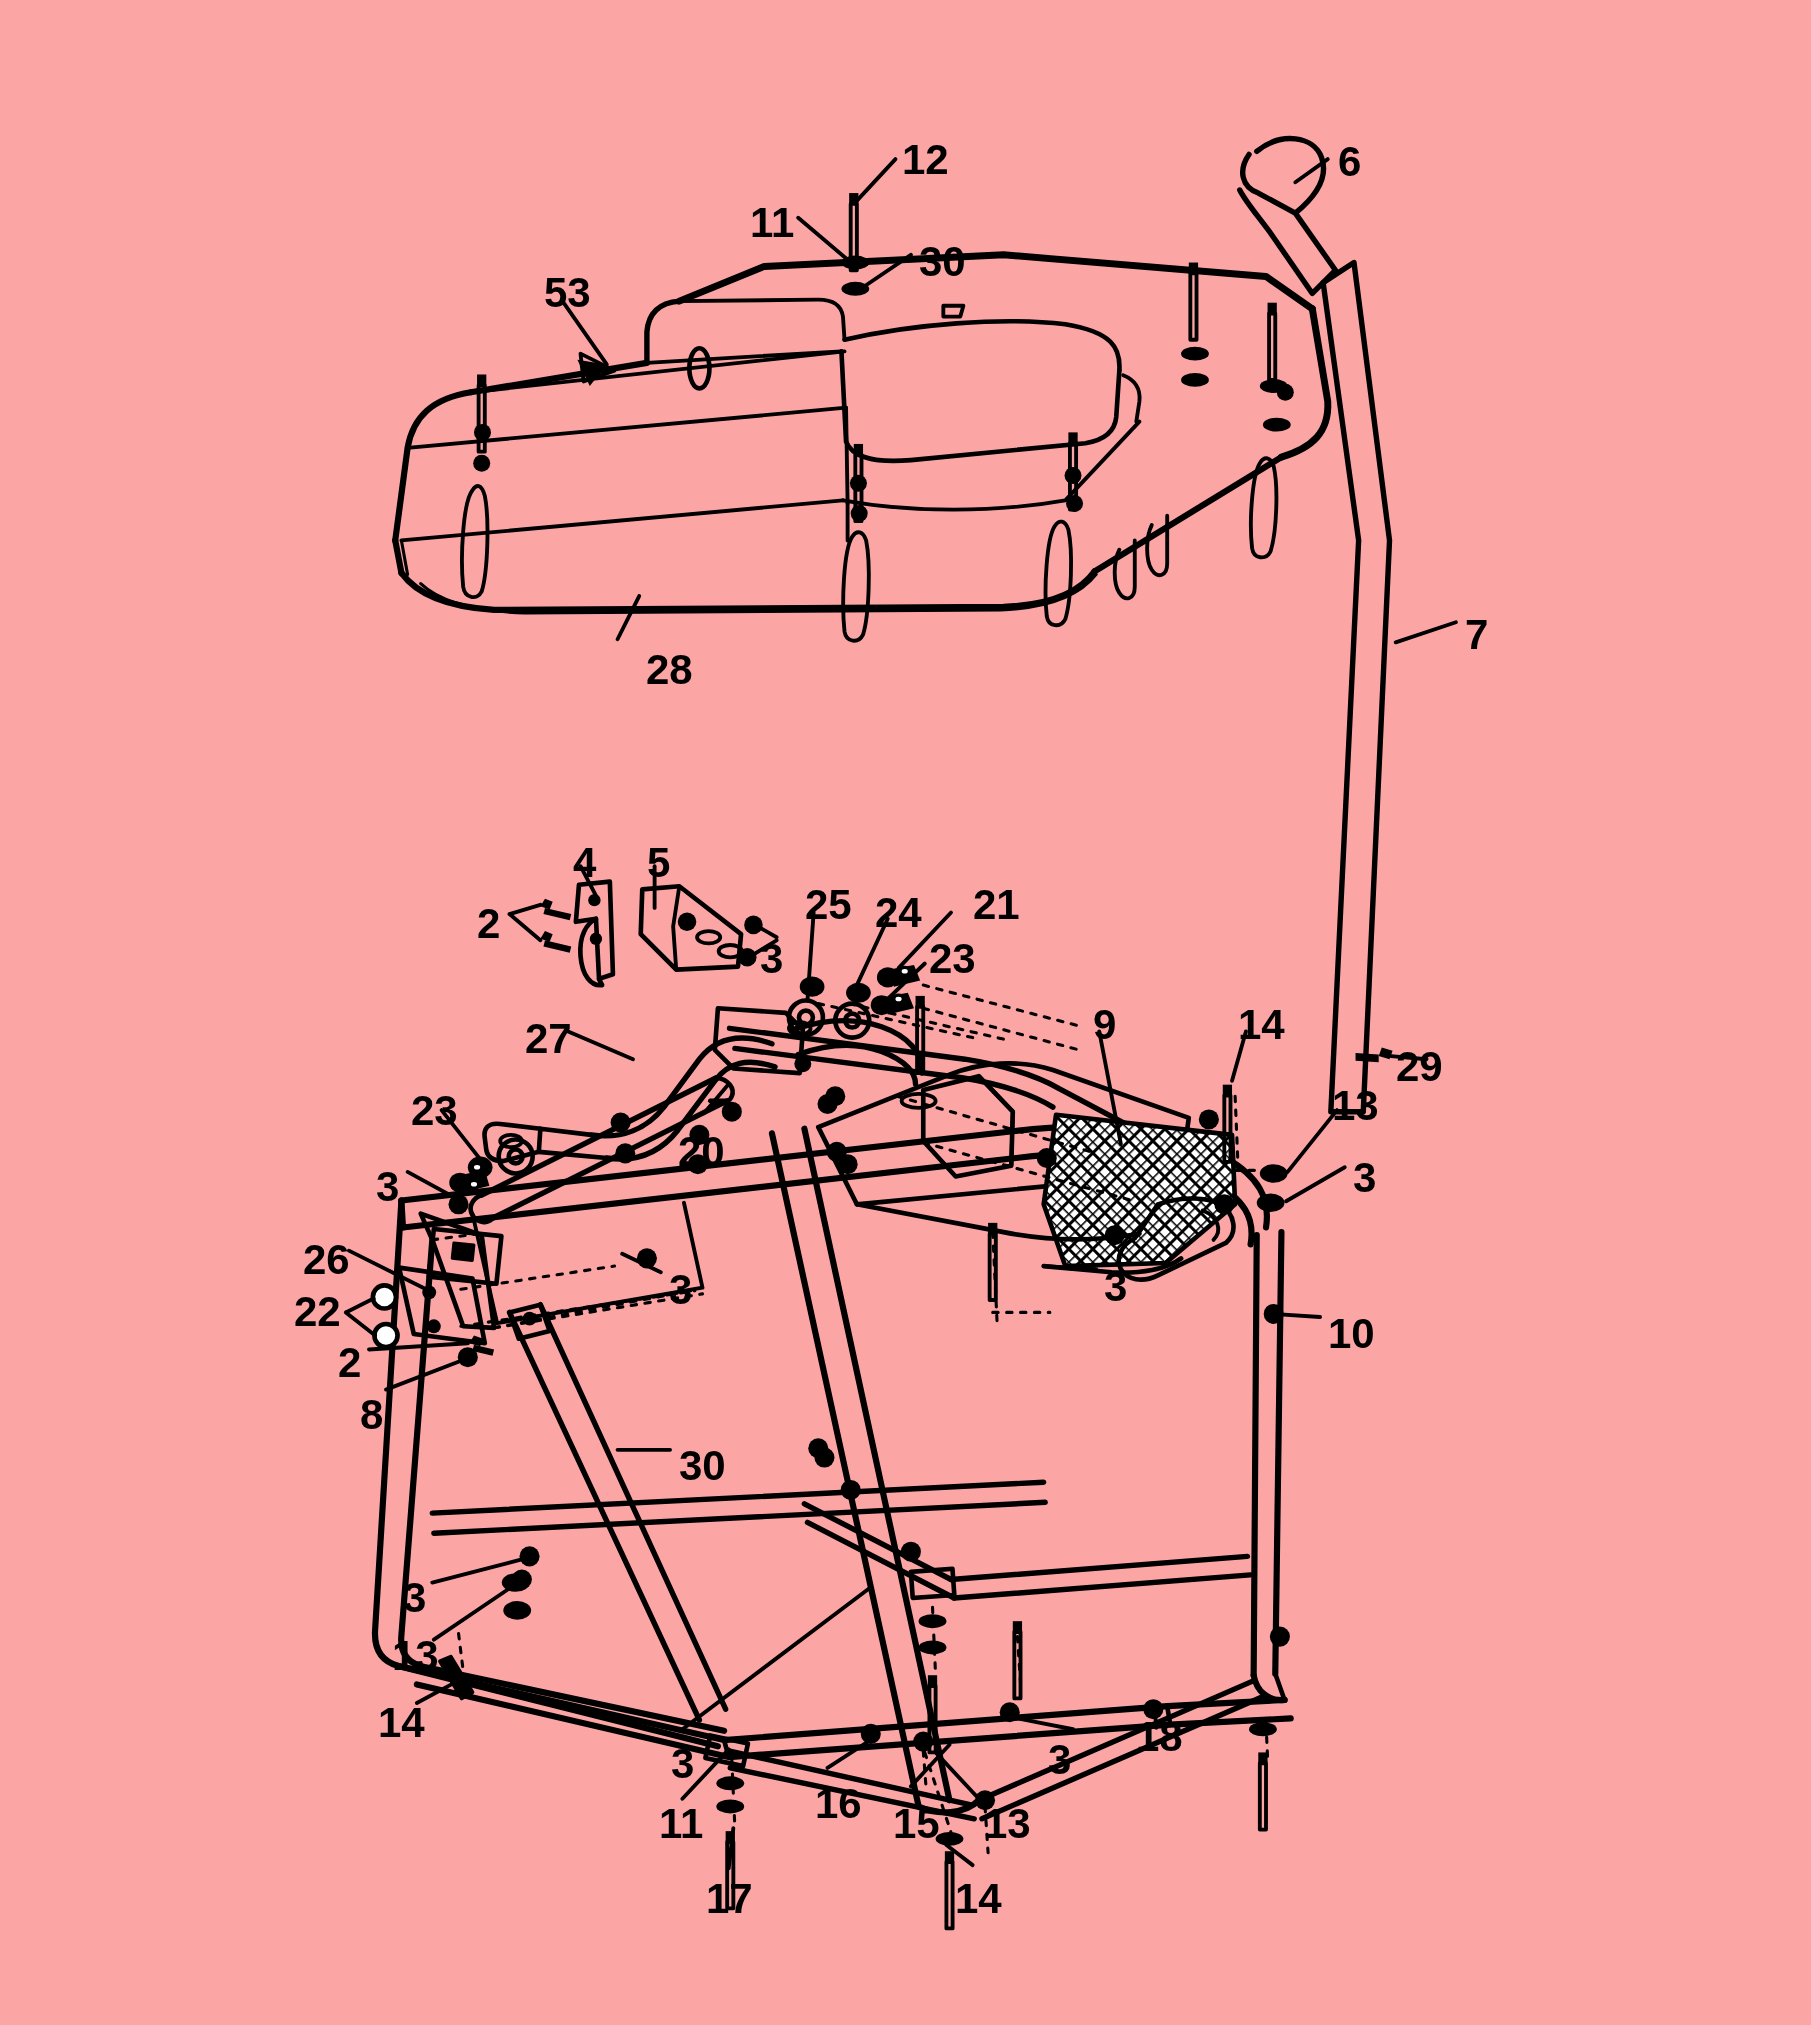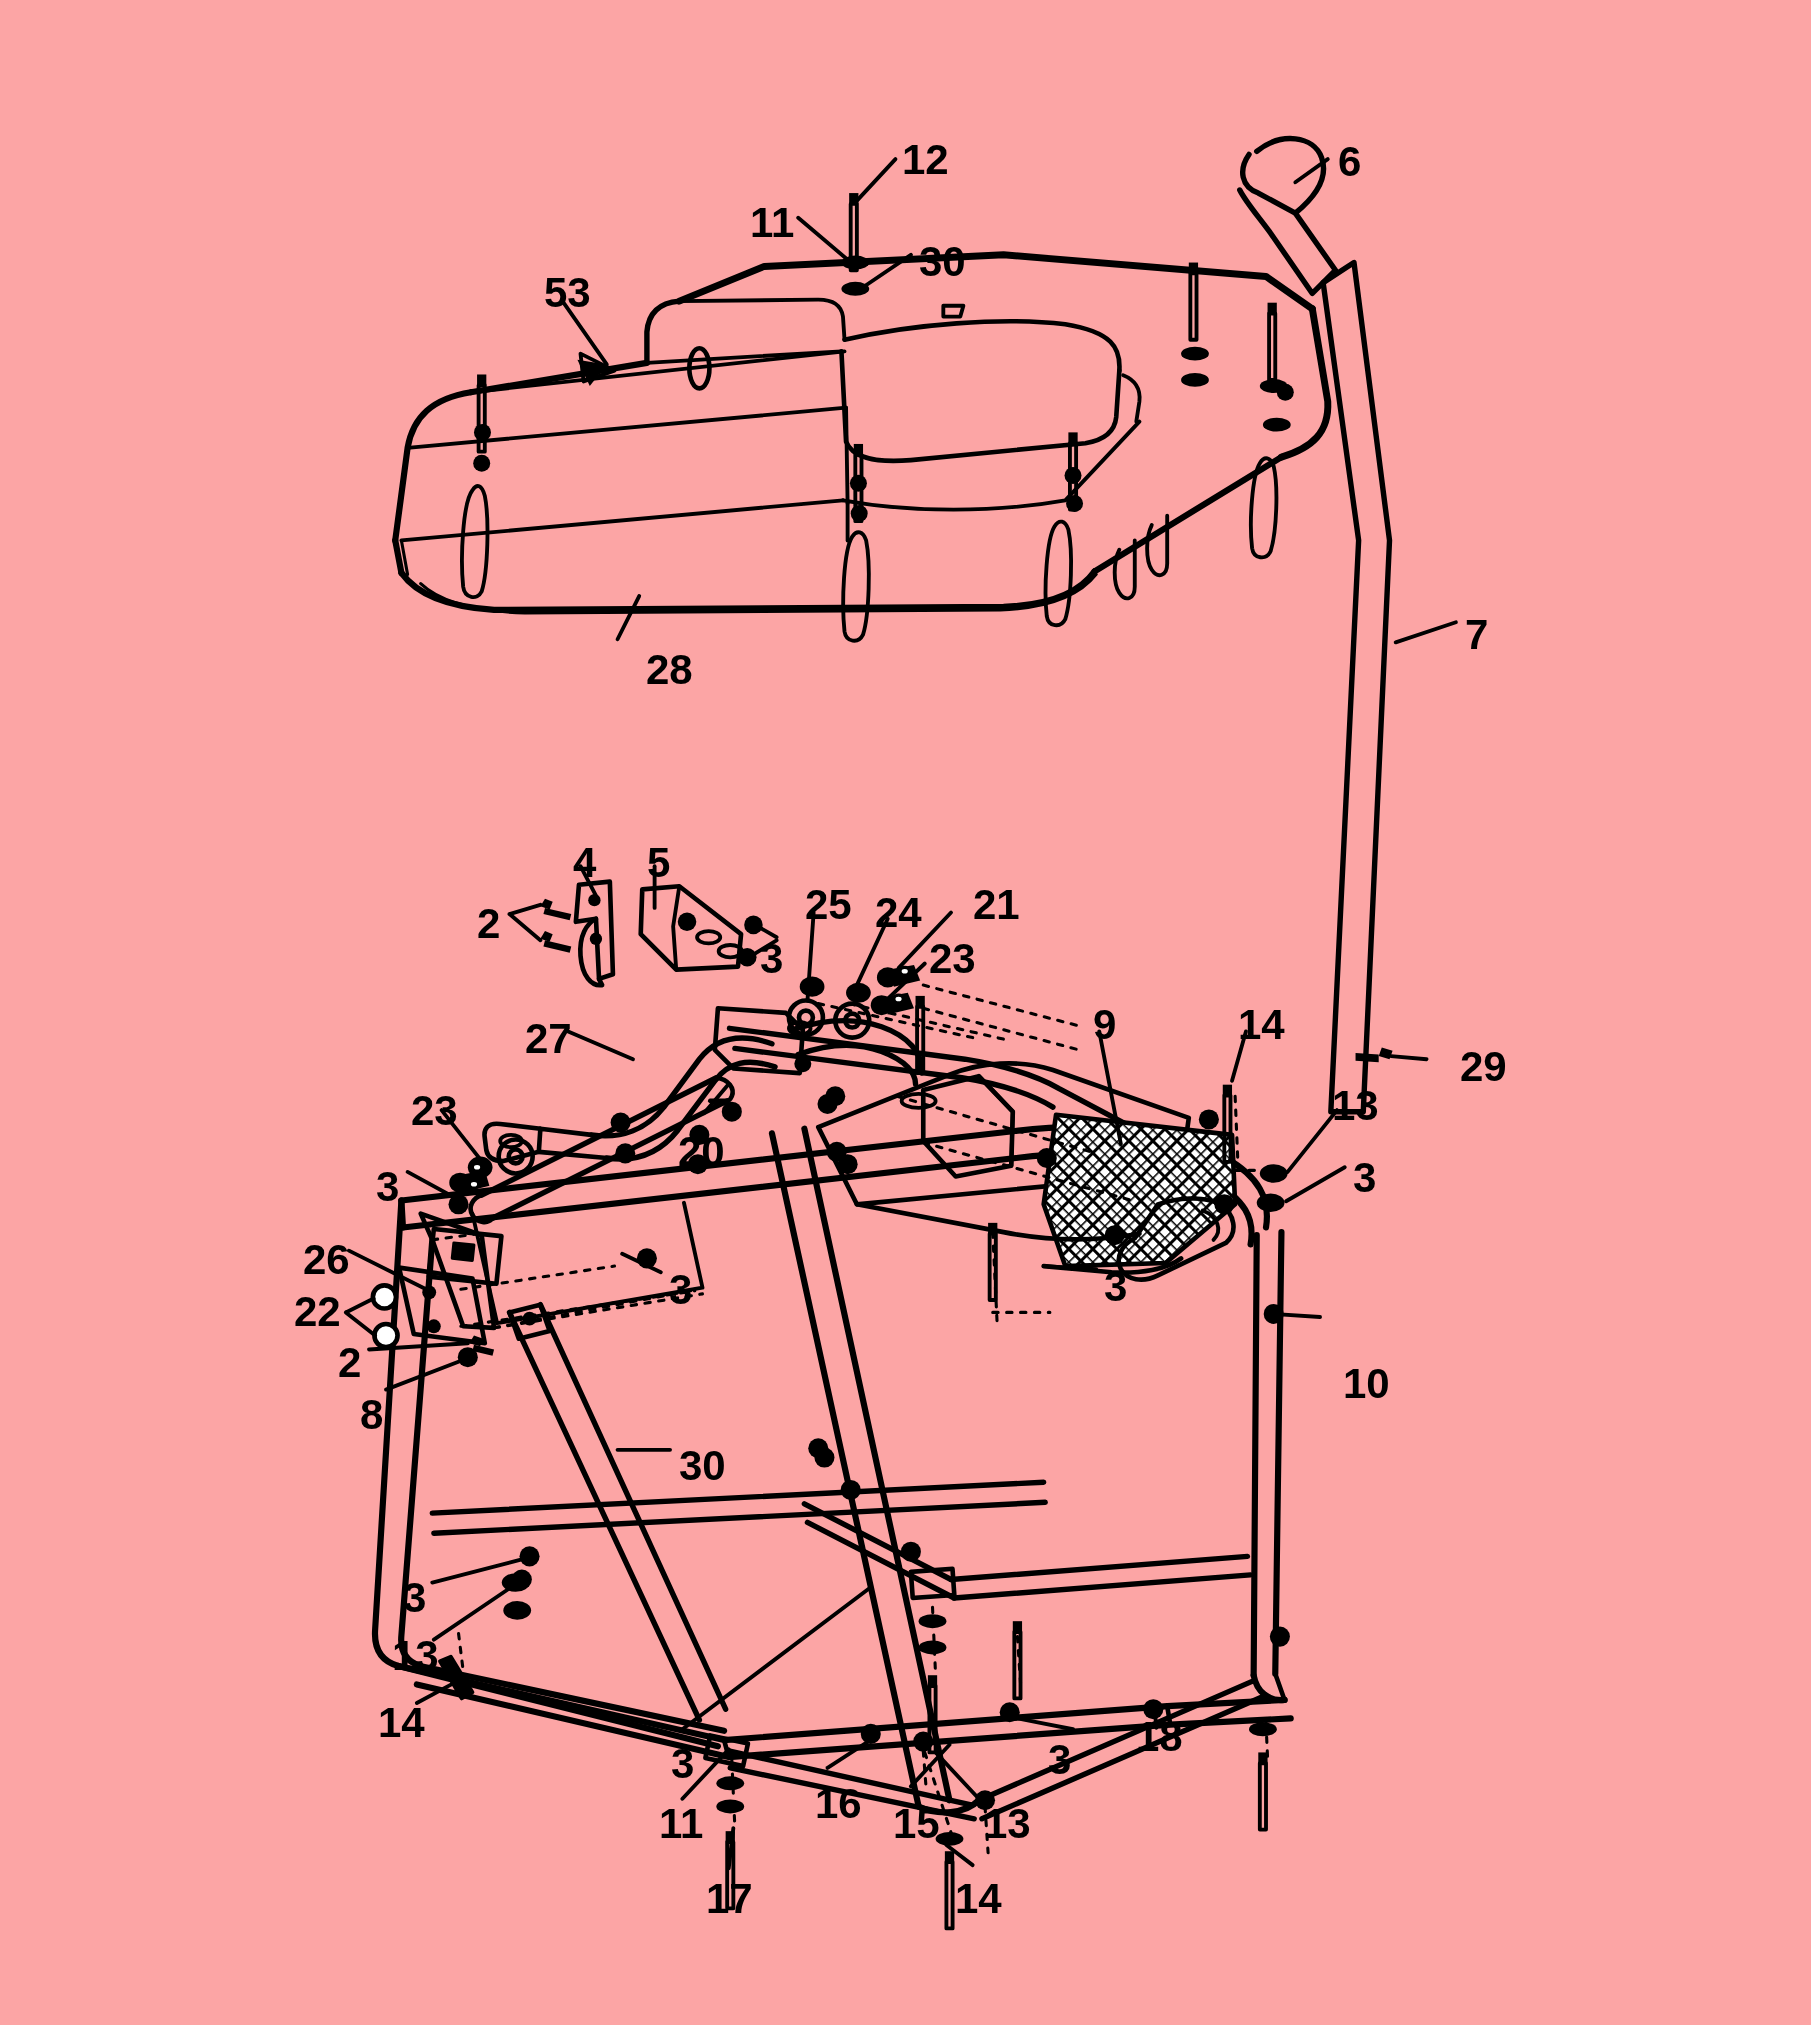--- a/index.html
+++ b/index.html
@@ -519,32 +519,32 @@
 <div class="callout" style="left:573px;top:842px;">4</div>
 <div class="callout" style="left:647px;top:842px;">5</div>
 <div class="callout" style="left:477px;top:903px;">2</div>
 <div class="callout" style="left:805px;top:884px;">25</div>
 <div class="callout" style="left:875px;top:892px;">24</div>
 <div class="callout" style="left:943px;top:884px;margin-left:30px;">21</div>
 <div class="callout" style="left:929px;top:938px;">23</div>
 <div class="callout" style="left:760px;top:938px;">3</div>
 <div class="callout" style="left:1093px;top:1004px;">9</div>
 <div class="callout" style="left:1238px;top:1004px;">14</div>
-<div class="callout" style="left:1460px;top:1046px;">29</div>
+<div class="callout" style="left:1396px;top:1046px;">29</div>
 <div class="callout" style="left:525px;top:1018px;">27</div>
 <div class="callout" style="left:1332px;top:1085px;">13</div>
 <div class="callout" style="left:411px;top:1090px;">23</div>
 <div class="callout" style="left:678px;top:1131px;">20</div>
 <div class="callout" style="left:376px;top:1166px;">3</div>
 <div class="callout" style="left:1353px;top:1157px;">3</div>
 <div class="callout" style="left:303px;top:1239px;">26</div>
 <div class="callout" style="left:669px;top:1269px;">3</div>
 <div class="callout" style="left:1104px;top:1266px;">3</div>
 <div class="callout" style="left:294px;top:1291px;">22</div>
-<div class="callout" style="left:1328px;top:1363px;margin-left:15px;">10</div>
+<div class="callout" style="left:1328px;top:1313px;">10</div>
 <div class="callout" style="left:338px;top:1342px;">2</div>
 <div class="callout" style="left:360px;top:1394px;">8</div>
 <div class="callout" style="left:679px;top:1445px;">30</div>
 <div class="callout" style="left:403px;top:1577px;">3</div>
 <div class="callout" style="left:392px;top:1635px;">13</div>
 <div class="callout" style="left:378px;top:1702px;">14</div>
 <div class="callout" style="left:671px;top:1743px;">3</div>
 <div class="callout" style="left:1048px;top:1739px;">3</div>
 <div class="callout" style="left:1136px;top:1716px;">18</div>
 <div class="callout" style="left:659px;top:1803px;">11</div>

